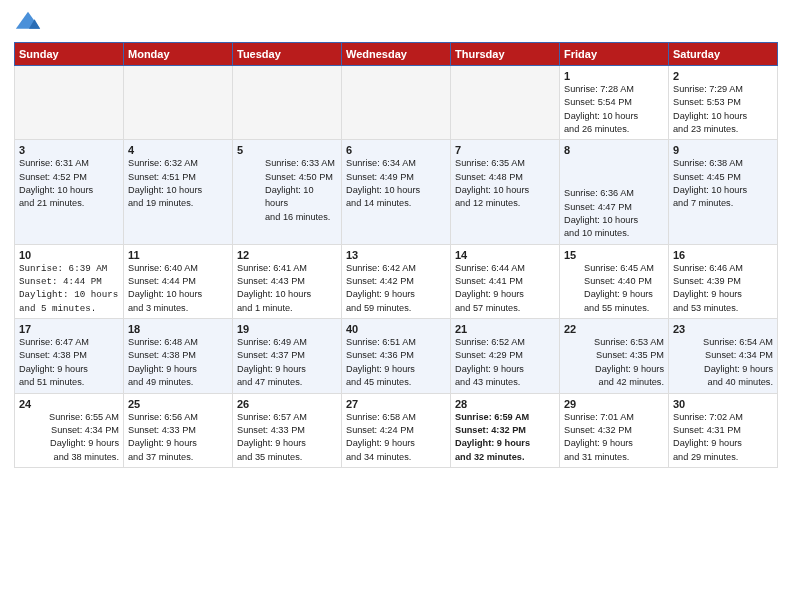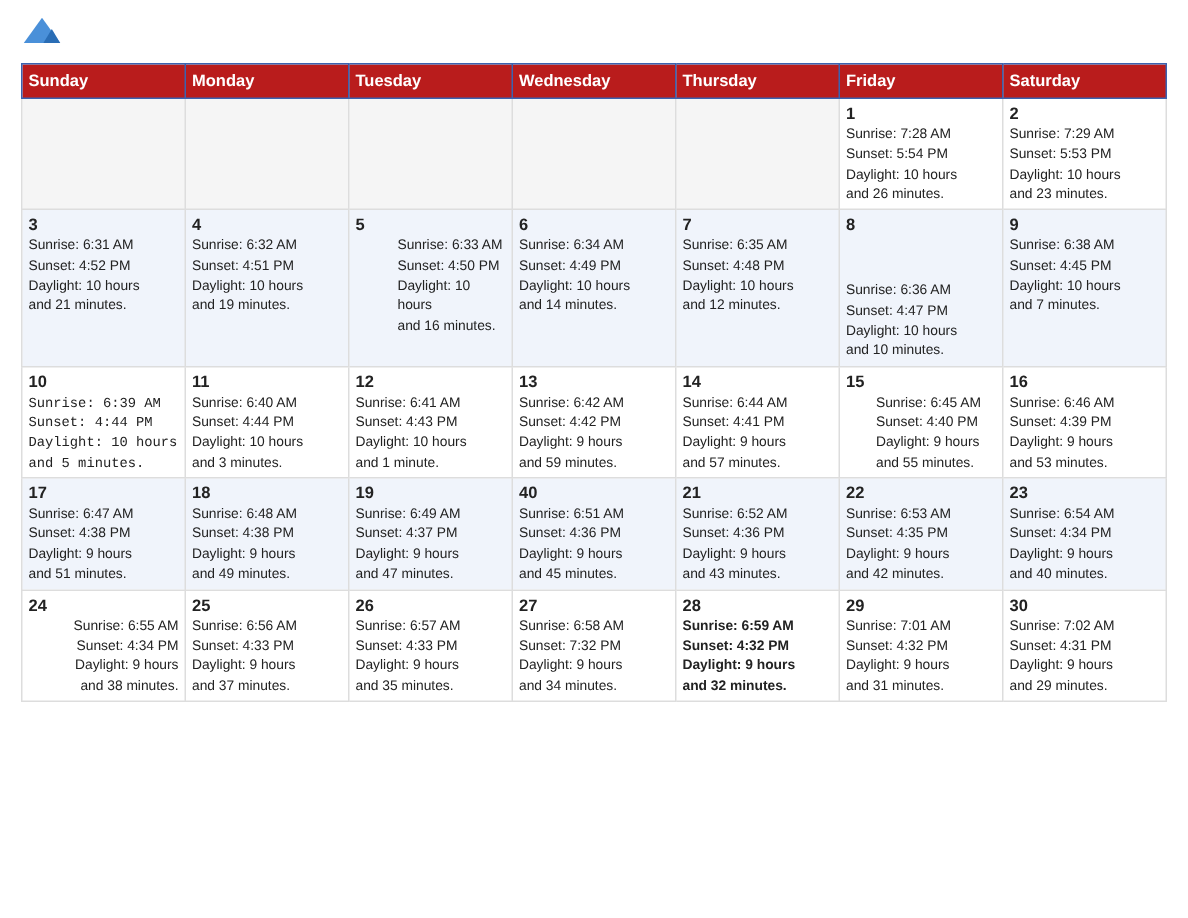--- a/index.html
+++ b/index.html
@@ -273,34 +273,34 @@
           <td class="alt-row">
             <span class="day-num">40</span>
             <div class="day-info" style="white-space: pre-line;">Sunrise: 6:51 AM
 Sunset: 4:36 PM
 Daylight: 9 hours
 and 45 minutes.</div>
           </td>
           <td class="alt-row">
             <span class="day-num">21</span>
             <div class="day-info" style="white-space: pre-line;">Sunrise: 6:52 AM
-Sunset: 4:36 PM
+Sunset: 4:29 PM
 Daylight: 9 hours
 and 43 minutes.</div>
           </td>
           <td class="alt-row">
             <span class="day-num">22</span>
-            <div class="day-info" style="white-space: pre-line;">Sunrise: 6:53 AM
+            <div class="day-info" style="white-space: pre-line; text-align: right;">Sunrise: 6:53 AM
 Sunset: 4:35 PM
 Daylight: 9 hours
 and 42 minutes.</div>
           </td>
           <td class="alt-row">
             <span class="day-num">23</span>
-            <div class="day-info" style="white-space: pre-line;">Sunrise: 6:54 AM
+            <div class="day-info" style="white-space: pre-line; text-align: right;">Sunrise: 6:54 AM
 Sunset: 4:34 PM
 Daylight: 9 hours
 and 40 minutes.</div>
           </td>
         </tr>
         <tr>
           <td>
             <span class="day-num">24</span>
             <div class="day-info" style="white-space: pre-line; text-align: right;">Sunrise: 6:55 AM
 Sunset: 4:34 PM
@@ -317,21 +317,21 @@
           <td>
             <span class="day-num">26</span>
             <div class="day-info" style="white-space: pre-line;">Sunrise: 6:57 AM
 Sunset: 4:33 PM
 Daylight: 9 hours
 and 35 minutes.</div>
           </td>
           <td>
             <span class="day-num">27</span>
             <div class="day-info" style="white-space: pre-line;">Sunrise: 6:58 AM
-Sunset: 7:32 PM
+Sunset: 4:24 PM
 Daylight: 9 hours
 and 34 minutes.</div>
           </td>
           <td>
             <span class="day-num">28</span>
             <div class="day-info" style="white-space: pre-line; font-weight: bold;">Sunrise: 6:59 AM
 Sunset: 4:32 PM
 Daylight: 9 hours
 and 32 minutes.</div>
           </td>

